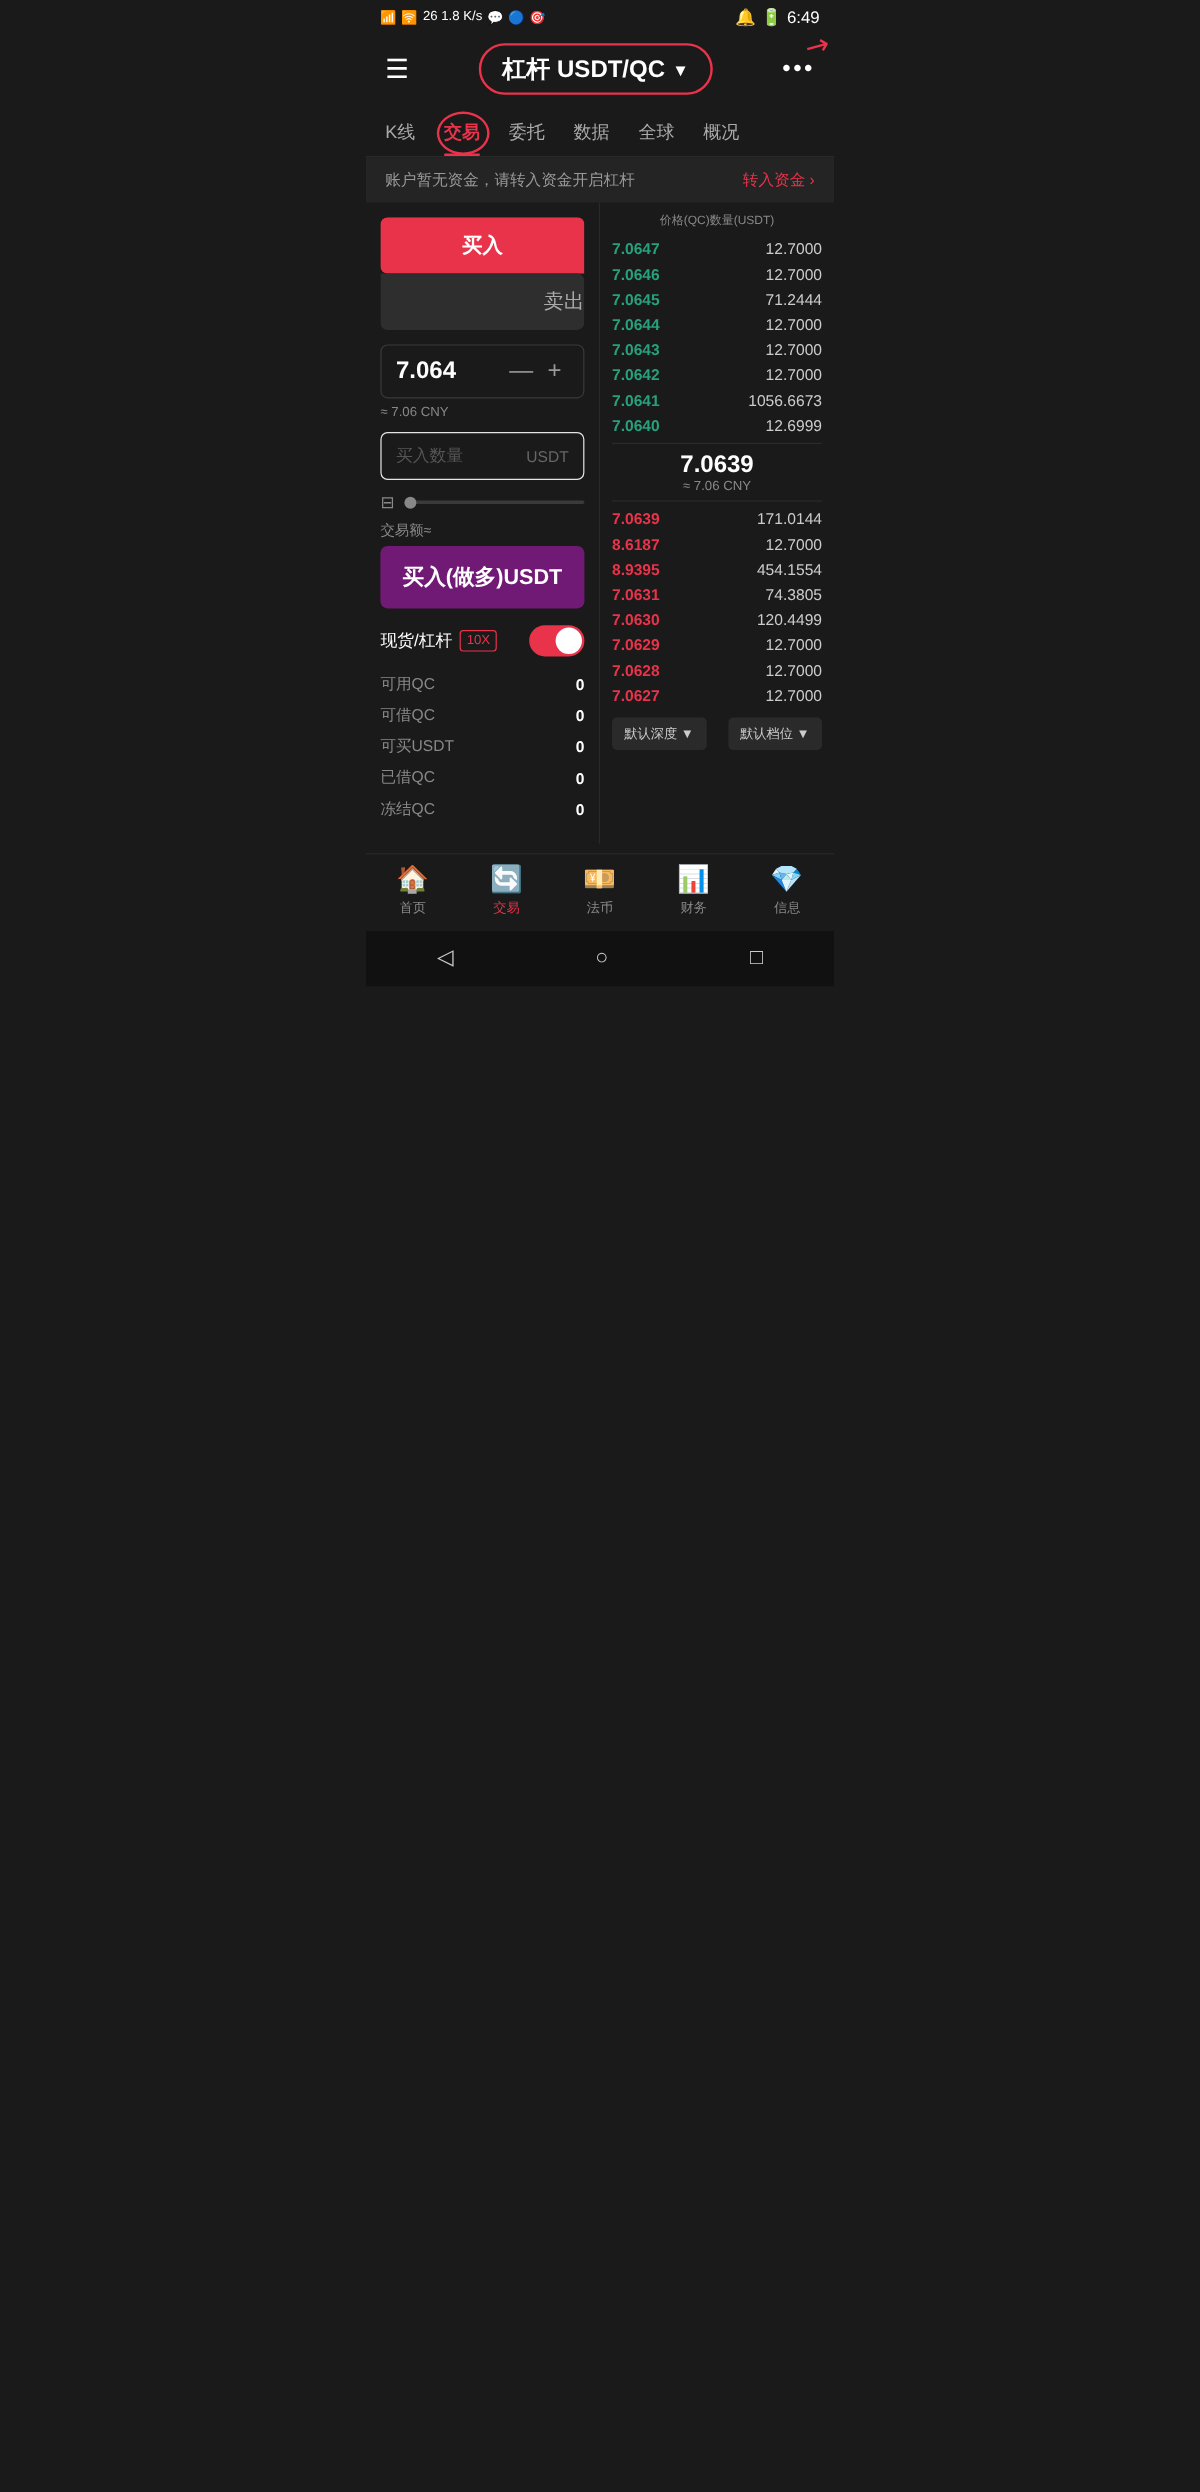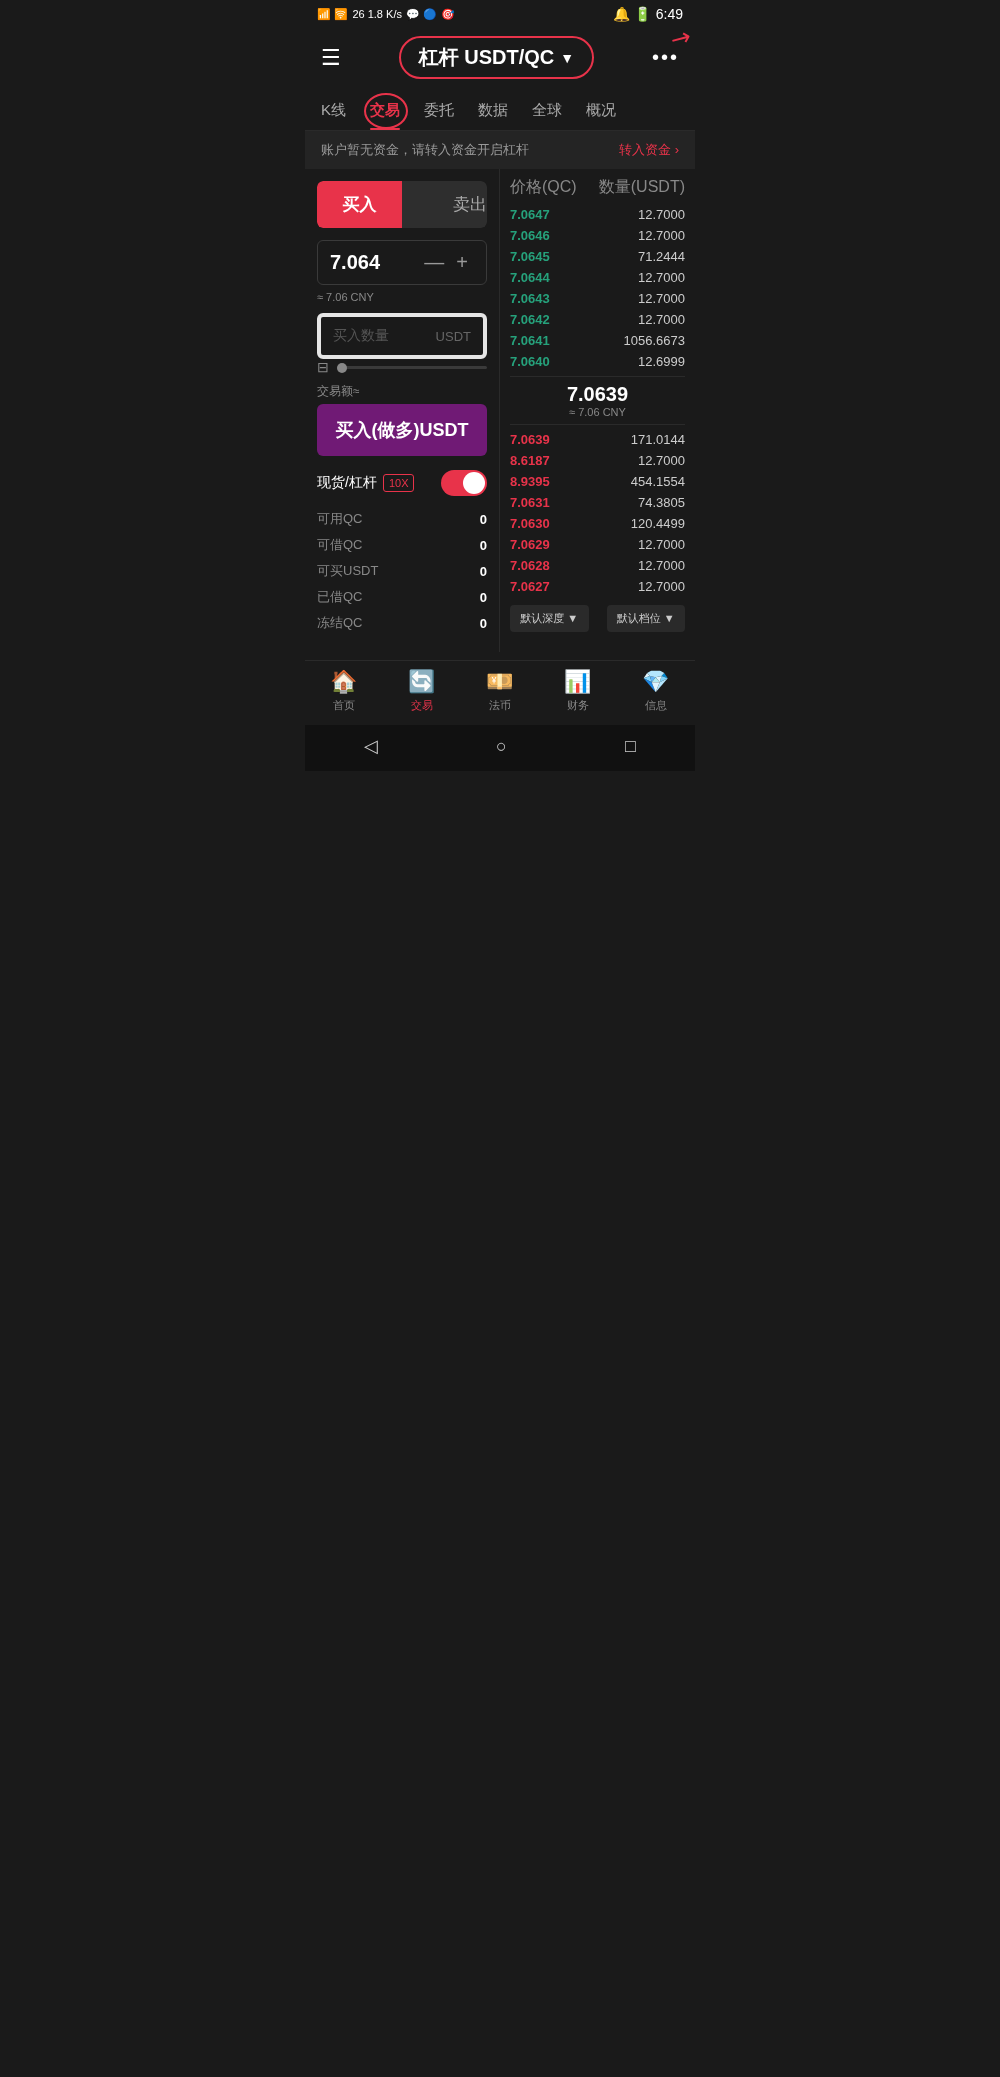--- a/index.html
+++ b/index.html
@@ -121,20 +121,21 @@
       padding: 12px;
       border-right: 1px solid #2a2a2a;
     }
 
     
     .buy-sell-toggle {
       display: flex;
       border-radius: 6px;
       overflow: hidden;
       margin-bottom: 12px;
+      flex-direction: column;
     }
     .buy-btn {
       flex: 1;
       background: #e8334a;
       color: #fff;
       border: none;
       padding: 12px 0;
       font-size: 17px;
       font-weight: bold;
       cursor: pointer;
@@ -176,26 +177,27 @@
     }
 
     .approx-cny {
       font-size: 11px;
       color: #888;
       margin-bottom: 10px;
     }
 
     
     .quantity-input {
-      border: 4px solid #e5e5e5;
+      border: 1px solid #e5e5e5;
       border-radius: 6px;
       padding: 10px 12px;
       display: flex;
       align-items: center;
       justify-content: space-between;
+      margin-bottom: 10px;
       background: #1a1a1a;
     }
     .quantity-placeholder {
       color: #555;
       font-size: 14px;
     }
     .quantity-unit {
       color: #666;
       font-size: 13px;
     }
@@ -309,22 +311,22 @@
       font-weight: bold;
     }
 
     
     .right-panel {
       width: 195px;
       padding: 8px 10px;
     }
     .orderbook-header {
       display: flex;
-      justify-content: space-between;
-      font-size: 16px;
+      justify-content: center;
+      font-size: 10px;
       color: #888;
       margin-bottom: 6px;
     }
 
     .ask-row, .bid-row {
       display: flex;
       justify-content: space-between;
       padding: 3px 0;
       font-size: 13px;
     }

